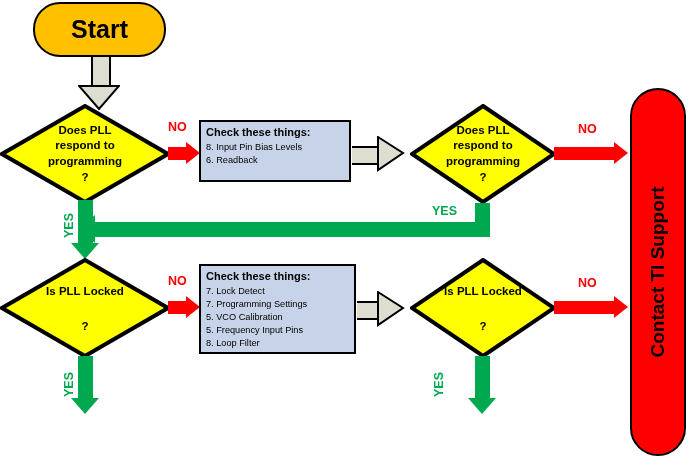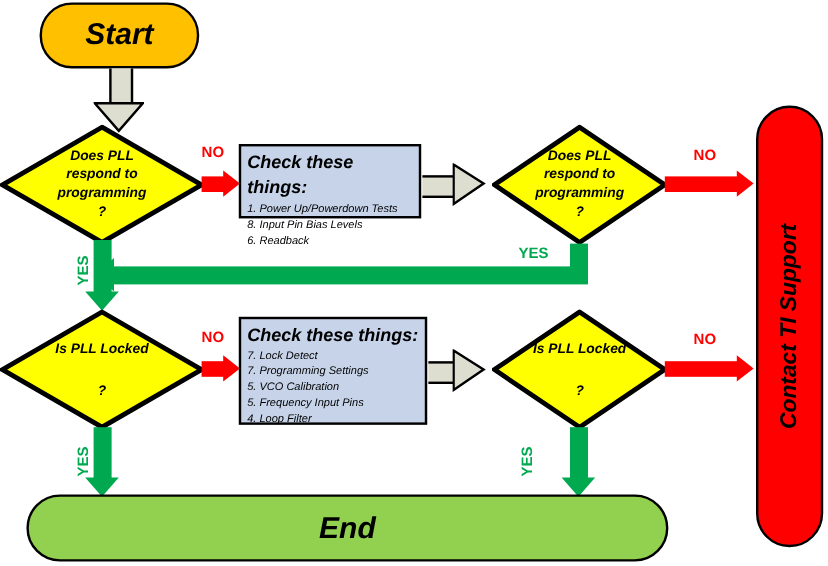--- a/index.html
+++ b/index.html
@@ -1,20 +1,20 @@
 <!DOCTYPE html>
 <html><head>
 <meta charset="utf-8">
 <style>
   html,body{margin:0;padding:0;background:#ffffff;}
   body{width:690px;height:472px;overflow:hidden;
        font-family:"Liberation Sans", sans-serif;}
   #canvas{position:relative;width:690px;height:472px;background:#fff;}
 
-  .node{position:absolute;box-sizing:border-box;font-style:italic;}
+  .node{position:absolute;box-sizing:border-box;}
 
   
   .term{border:2px solid #000;display:flex;align-items:center;justify-content:center;
         font-weight:bold;color:#000;}
   #start-box{left:33px;top:2px;width:133px;height:55px;background:#FFC000;
              border-radius:27px;font-size:25px;}
   #end-box{left:22px;top:412px;width:535px;height:56px;background:#92D050;
            border-radius:28px;font-size:25px;}
   #support-box{left:630px;top:88px;width:56px;height:368px;background:#FF0000;
                border-radius:28px;}
@@ -35,21 +35,21 @@
   #d2 .dlabel,#d4 .dlabel{font-size:11.5px;}
   .dlabel .q{margin-top:1px;}
   #d3 .dlabel,#d4 .dlabel{justify-content:flex-start;padding-top:26px;}
   #d3 .dlabel .q,#d4 .dlabel .q{margin-top:20px;}
 
   
   .infobox{background:#C6D3E8;border:2px solid #000;padding:3px 4px 4px 5px;
            font-size:9.2px;color:#000;line-height:1.42;}
   #info1{left:199px;top:120px;width:152px;height:62px;}
   #info2{left:199px;top:264px;width:157px;height:90px;}
-  .infobox .hdr{font-weight:bold;font-size:15px;margin-bottom:0px;}
+  .infobox .hdr{font-weight:bold;font-size:11px;margin-bottom:0px;}
   .infobox ol{margin:0;padding:0;list-style:none;}
   .infobox ol li{white-space:nowrap;}
 
   
   .greybar{position:absolute;background:#DDDDD0;border-left:2px solid #000;
            border-right:2px solid #000;}
 
   .redline{position:absolute;background:#FF0000;}
   .redtri{position:absolute;width:0;height:0;
           border-top:11px solid transparent;border-bottom:11px solid transparent;
@@ -94,21 +94,20 @@
     </div>
   </div>
 
   <div class="lbl no" style="left:168px;top:120px;">NO</div>
   <div class="redline" style="left:168px;top:147px;width:20px;height:13px;"></div>
   <div class="redtri" style="left:186px;top:142px;"></div>
 
   <div class="node infobox" id="info1">
     <div class="hdr">Check these things:</div>
     <ol>
-      <li>1.  Power Up/Powerdown Tests</li>
       <li>8.  Input Pin Bias Levels</li>
       <li>6.  Readback</li>
     </ol>
   </div>
 
   <div class="greybar" style="left:352px;top:146px;width:28px;height:15px;border-left:none;border-top:2px solid #000;border-bottom:2px solid #000;border-right:none;"></div>
   <svg style="position:absolute;left:377px;top:136px;" width="28" height="36">
     <polygon points="1,1 26,17 1,34" fill="#DDDDD0" stroke="#000" stroke-width="2"></polygon>
   </svg>
 
@@ -151,21 +150,21 @@
   <div class="redline" style="left:168px;top:301px;width:20px;height:13px;"></div>
   <div class="redtri" style="left:186px;top:296px;"></div>
 
   <div class="node infobox" id="info2">
     <div class="hdr">Check these things:</div>
     <ol>
       <li>7.  Lock Detect</li>
       <li>7.  Programming Settings</li>
       <li>5. VCO Calibration</li>
       <li>5.  Frequency Input Pins</li>
-      <li>4. Loop Filter</li>
+      <li>8. Loop Filter</li>
     </ol>
   </div>
 
   <div class="greybar" style="left:357px;top:301px;width:23px;height:15px;border-left:none;border-top:2px solid #000;border-bottom:2px solid #000;border-right:none;"></div>
   <svg style="position:absolute;left:377px;top:291px;" width="28" height="36">
     <polygon points="1,1 26,17 1,34" fill="#DDDDD0" stroke="#000" stroke-width="2"></polygon>
   </svg>
 
   <div class="node diamond" id="d4">
     <svg width="146" height="100" viewBox="0 0 146 100">
@@ -182,21 +181,18 @@
   <div class="redtri" style="left:614px;top:296px;"></div>
 
   <div class="lbl yes vert" style="left:432px;top:397px;">YES</div>
   <div class="grnline" style="left:475px;top:356px;width:15px;height:48px;"></div>
   <div class="grntri-d" style="left:468px;top:398px;"></div>
 
   <div class="lbl yes vert" style="left:62px;top:397px;">YES</div>
   <div class="grnline" style="left:78px;top:356px;width:15px;height:48px;"></div>
   <div class="grntri-d" style="left:71px;top:398px;"></div>
 
-  <div class="node term" id="end-box">
-    <span>End</span>
-  </div>
 
   <div class="node term" id="support-box">
     <span class="vtext">Contact TI Support</span>
   </div>
 
 </div>
 
 </body></html>

